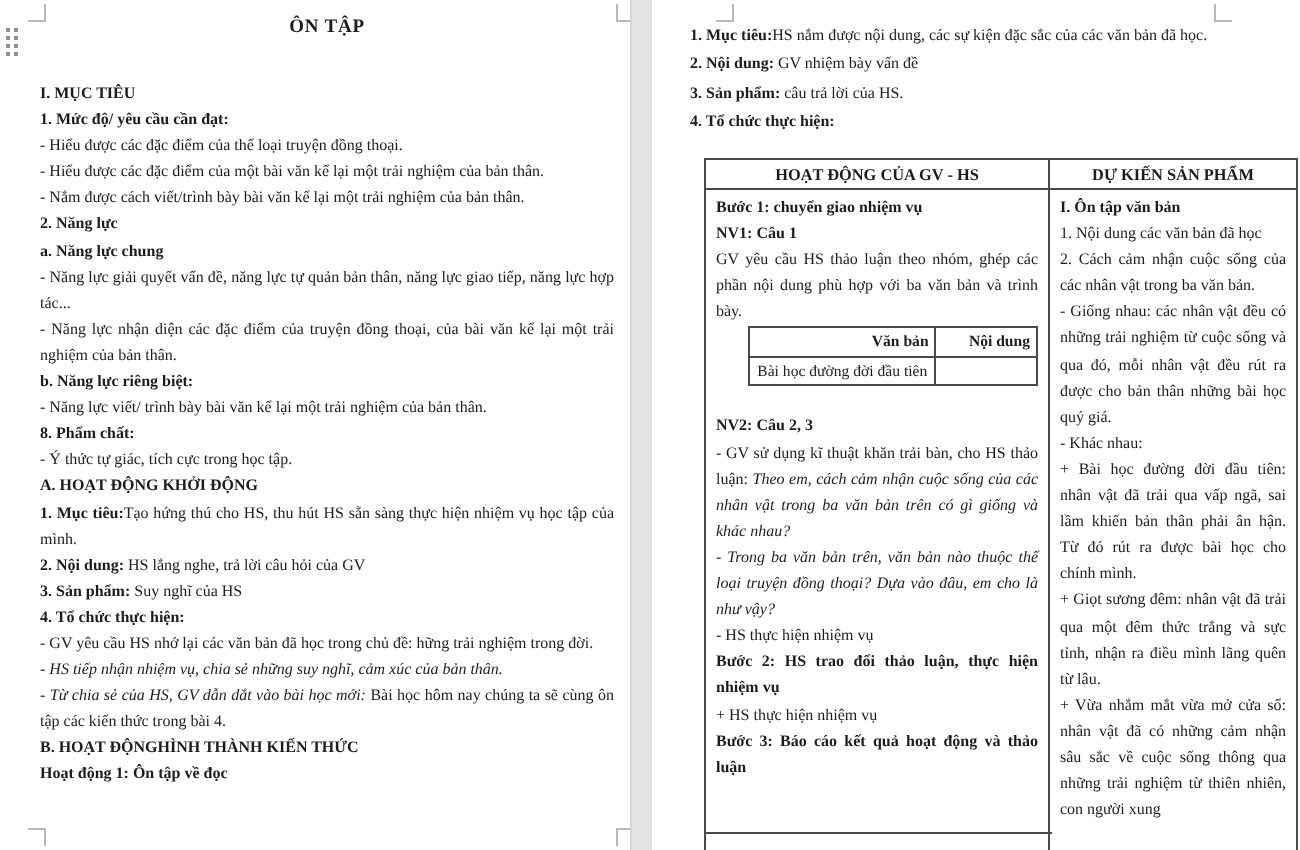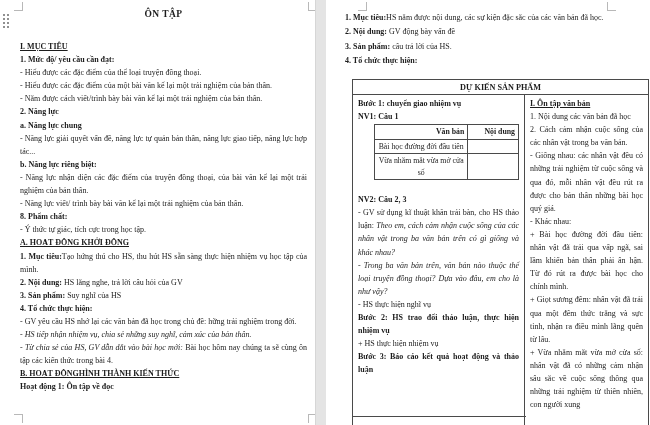--- a/index.html
+++ b/index.html
@@ -24,21 +24,21 @@
   .doc-title{position:absolute;left:20px;top:9px;width:287px;text-align:center;font-weight:bold;font-size:9.5px;letter-spacing:.4px;}
 
   .flow1{position:absolute;left:20px;top:40px;width:287px;}
   .flow1 .para{margin:0;font-size:8px;line-height:13.1px;text-align:justify;}
 
   .intro{position:absolute;left:19px;top:11px;width:266px;}
   .intro .para{margin:0;font-size:8px;line-height:14.4px;text-align:justify;}
 
   .b{font-weight:bold;}
   .i{font-style:italic;}
-  .u{text-decoration:underline;}
+  .u{}
 
   
   .otable{position:absolute;left:26px;top:79px;width:295px;height:360px;border:1px solid var(--line,#4a4a4a);display:flex;flex-direction:column;background:#fff;}
   .orow{display:flex;}
   .ohead{border-bottom:1px solid var(--line,#4a4a4a);}
   .obody{flex:1;}
   .ocell-l{width:172px;border-right:1px solid var(--line,#4a4a4a);box-sizing:border-box;}
   .ocell-r{flex:1;box-sizing:border-box;}
   .ohead .ocell-l,.ohead .ocell-r{font-weight:bold;font-size:8.2px;text-align:center;padding:3px 2px 2px;}
   .cellflow{padding:2px 5px 0 5px;}
@@ -70,22 +70,22 @@
     <div class="doc-title">ÔN TẬP</div>
     <div class="flow1">
         <p class="para"><span class="b u">I. MỤC TIÊU</span></p>
         <p class="para"><span class="b">1. Mức độ/ yêu cầu cần đạt:</span></p>
         <p class="para"><span>- Hiểu được các đặc điểm của thể loại truyện đồng thoại.</span></p>
         <p class="para"><span>- Hiểu được các đặc điểm của một bài văn kể lại một trải nghiệm của bản thân.</span></p>
         <p class="para"><span>- Nắm được cách viết/trình bày bài văn kể lại một trải nghiệm của bản thân.</span></p>
         <p class="para"><span class="b">2. Năng lực</span></p>
         <p class="para"><span class="b">a. Năng lực chung</span></p>
         <p class="para"><span>- Năng lực giải quyết vấn đề, năng lực tự quản bản thân, năng lực giao tiếp, năng lực hợp tác...</span></p>
+        <p class="para"><span>- Năng lực nhận diện các đặc điểm của truyện đồng thoại, của bài văn kể lại một trải nghiệm của bản thân.</span></p>
         <p class="para"><span class="b">b. Năng lực riêng biệt:</span></p>
-        <p class="para"><span>- Năng lực nhận diện các đặc điểm của truyện đồng thoại, của bài văn kể lại một trải nghiệm của bản thân.</span></p>
         <p class="para"><span>- Năng lực viết/ trình bày bài văn kể lại một trải nghiệm của bản thân.</span></p>
         <p class="para"><span class="b">8. Phẩm chất:</span></p>
         <p class="para"><span>- Ý thức tự giác, tích cực trong học tập.</span></p>
         <p class="para"><span class="b u">A. HOẠT ĐỘNG KHỞI ĐỘNG</span></p>
         <p class="para"><span class="b">1. Mục tiêu:</span><span>Tạo hứng thú cho HS, thu hút HS sẵn sàng thực hiện nhiệm vụ học tập của mình.</span></p>
         <p class="para"><span class="b">2. Nội dung:</span><span> HS lắng nghe, trả lời câu hỏi của GV</span></p>
         <p class="para"><span class="b">3. Sản phẩm:</span><span> Suy nghĩ của HS</span></p>
         <p class="para"><span class="b">4. Tổ chức thực hiện:</span></p>
         <p class="para"><span>- GV yêu cầu HS nhớ lại các văn bản đã học trong chủ đề: hững trải nghiệm trong đời.</span></p>
         <p class="para"><span class="i">- HS tiếp nhận nhiệm vụ, chia sẻ những suy nghĩ, cảm xúc của bản thân.</span></p>
@@ -96,54 +96,52 @@
   </div>
 
   <div class="page-gap"></div>
 
   <div class="page" id="page2">
     <div class="cm cm-tl" style="left:32px;top:2px;"></div>
     <div class="cm cm-tr" style="left:281px;top:2px;"></div>
 
     <div class="intro">
         <p class="para"><span class="b">1. Mục tiêu:</span><span>HS nắm được nội dung, các sự kiện đặc sắc của các văn bản đã học.</span></p>
-        <p class="para"><span class="b">2. Nội dung:</span><span> GV động bày vấn đề</span></p>
+        <p class="para"><span class="b">2. Nội dung:</span><span> GV nhiệm bày vấn đề</span></p>
         <p class="para"><span class="b">3. Sản phẩm:</span><span> câu trả lời của HS.</span></p>
         <p class="para"><span class="b">4. Tổ chức thực hiện:</span></p>
       </div>
 
     <div class="otable">
       <div class="orow ohead">
+        <div class="ocell-l">HOẠT ĐỘNG CỦA GV - HS</div>
         <div class="ocell-r">DỰ KIẾN SẢN PHẨM</div>
       </div>
       <div class="orow obody">
         <div class="ocell-l cellflow">
             <p class="para"><span class="b">Bước 1: chuyển giao nhiệm vụ</span></p>
             <p class="para"><span class="b">NV1: Câu 1</span></p>
+            <p class="para"><span> GV yêu cầu HS thảo luận theo nhóm, ghép các phần nội dung phù hợp với ba văn bản và trình bày.</span></p>
             <table class="itable">
               <tbody>
                 <tr>
                   <th>Văn bản</th>
                   <th>Nội dung</th>
                 </tr>
                 <tr>
                   <td>Bài học đường đời đầu tiên</td>
                   <td></td>
                 </tr>
-                <tr>
-                  <td>Vừa nhắm mắt vừa mở cửa sổ</td>
-                  <td></td>
-                </tr>
               </tbody>
             </table>
             <div class="spacer"></div>
             <p class="para"><span class="b">NV2: Câu 2, 3</span></p>
             <p class="para"><span>- GV sử dụng kĩ thuật khăn trải bàn, cho HS thảo luận: </span><span class="i">Theo em, cách cảm nhận cuộc sống của các nhân vật trong ba văn bản trên có gì giống và khác nhau?</span></p>
             <p class="para"><span class="i">- Trong ba văn bản trên, văn bản nào thuộc thể loại truyện đồng thoại? Dựa vào đâu, em cho là như vậy?</span></p>
-            <p class="para"><span>- HS thực hiện nghĩ vụ</span></p>
+            <p class="para"><span>- HS thực hiện nhiệm vụ</span></p>
             <p class="para"><span class="b">Bước 2: HS trao đổi thảo luận, thực hiện nhiệm vụ</span></p>
             <p class="para"><span>+ HS thực hiện nhiệm vụ</span></p>
             <p class="para"><span class="b">Bước 3: Báo cáo kết quả hoạt động và thảo luận</span></p>
           </div>
         <div class="ocell-r cellflow">
             <p class="para"><span class="b u">I. Ôn tập văn bản</span></p>
             <p class="para"><span>1. Nội dung các văn bản đã học</span></p>
             <p class="para"><span>2. Cách cảm nhận cuộc sống của các nhân vật trong ba văn bản.</span></p>
             <p class="para"><span>- Giống nhau: các nhân vật đều có những trải nghiệm từ cuộc sống và qua đó, mỗi nhân vật đều rút ra được cho bản thân những bài học quý giá.</span></p>
             <p class="para"><span>- Khác nhau:</span></p>

